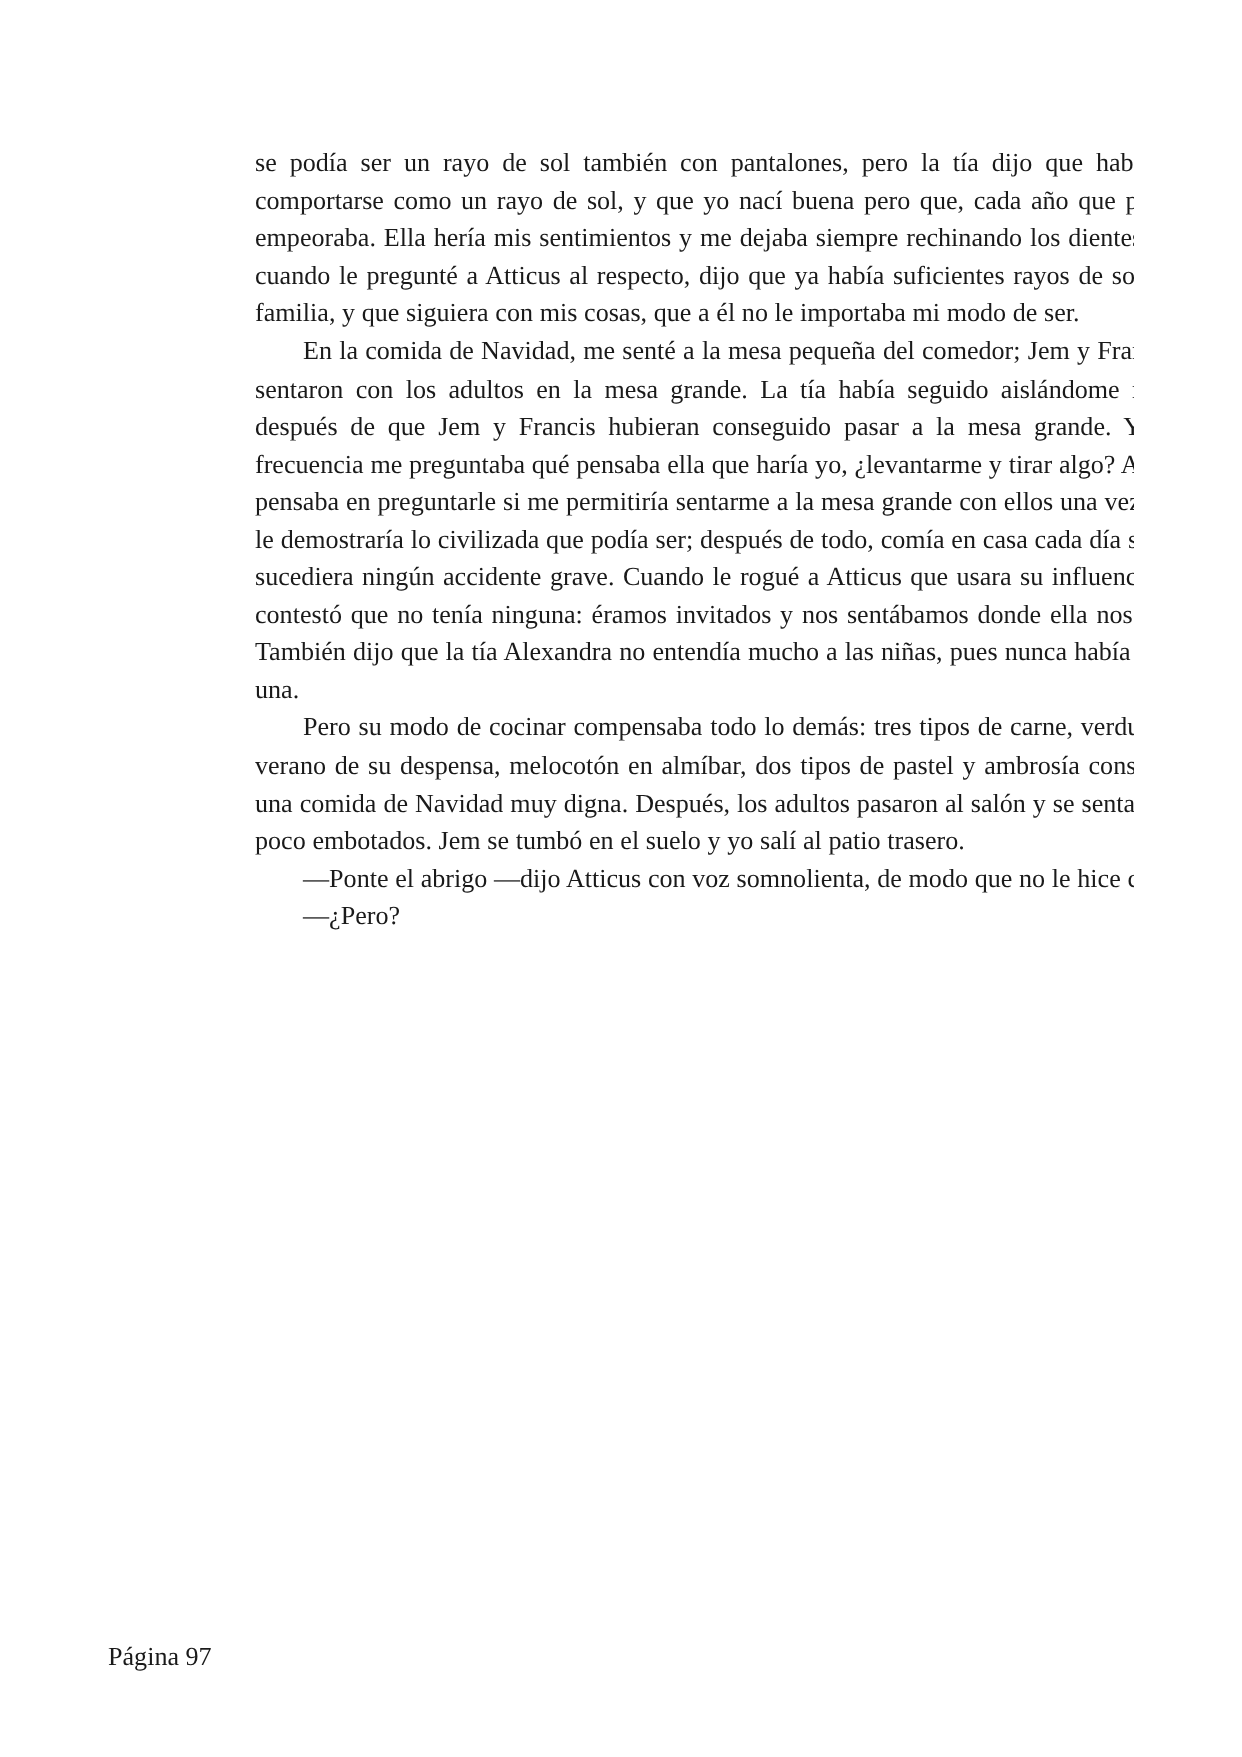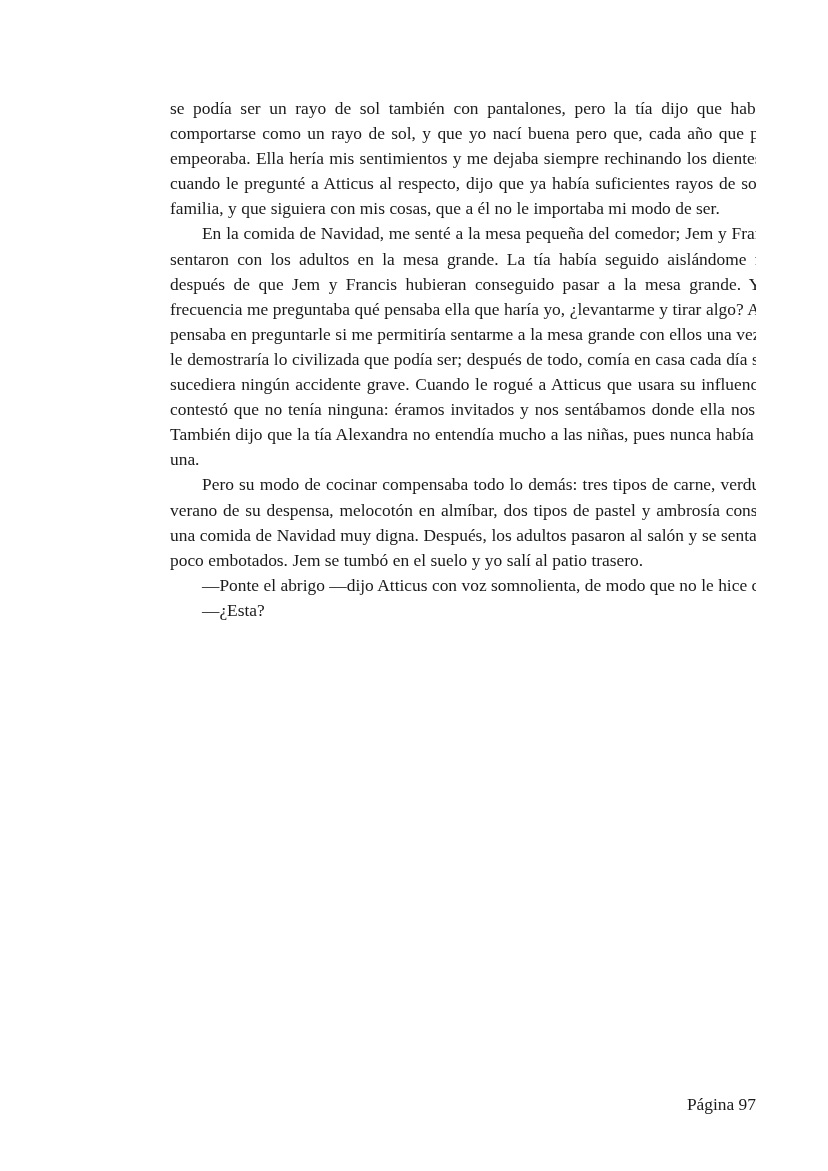--- a/index.html
+++ b/index.html
@@ -46,36 +46,36 @@
   
   .para.no-indent {
     text-indent: 0;
   }
 
   .page-footer {
     position: absolute;
     left: 0;
     right: 0;
     top: 1093px;
-    text-align: right;
+    text-align: left;
     font-size: 17.4px;
     line-height: 22px;
     color: #1a1a1a;
   }
 </style>
 </head>
 <body>
 
 <div class="page">
 
   <div class="text-block">
 
     <p class="para no-indent">se podía ser un rayo de sol también con pantalones, pero la tía dijo que había que comportarse como un rayo de sol, y que yo nací buena pero que, cada año que pasaba, empeoraba. Ella hería mis sentimientos y me dejaba siempre rechinando los dientes, pero cuando le pregunté a Atticus al respecto, dijo que ya había suficientes rayos de sol en la familia, y que siguiera con mis cosas, que a él no le importaba mi modo de ser.</p>
     <p class="para">En la comida de Navidad, me senté a la mesa pequeña del comedor; Jem y Francis se sentaron con los adultos en la mesa grande. La tía había seguido aislándome mucho después de que Jem y Francis hubieran conseguido pasar a la mesa grande. Yo con frecuencia me preguntaba qué pensaba ella que haría yo, ¿levantarme y tirar algo? A veces pensaba en preguntarle si me permitiría sentarme a la mesa grande con ellos una vez, y así le demostraría lo civilizada que podía ser; después de todo, comía en casa cada día sin que sucediera ningún accidente grave. Cuando le rogué a Atticus que usara su influencia, me contestó que no tenía ninguna: éramos invitados y nos sentábamos donde ella nos decía. También dijo que la tía Alexandra no entendía mucho a las niñas, pues nunca había tenido una.</p>
     <p class="para">Pero su modo de cocinar compensaba todo lo demás: tres tipos de carne, verduras de verano de su despensa, melocotón en almíbar, dos tipos de pastel y ambrosía constituían una comida de Navidad muy digna. Después, los adultos pasaron al salón y se sentaron un poco embotados. Jem se tumbó en el suelo y yo salí al patio trasero.</p>
     <p class="para">—Ponte el abrigo —dijo Atticus con voz somnolienta, de modo que no le hice caso.</p>
-    <p class="para">—¿Esta?</p>
+    <p class="para">—¿Pero?</p>
 
   </div>
 
   <div class="page-footer">Página 97</div>
 
 </div>
 
 </body></html>

